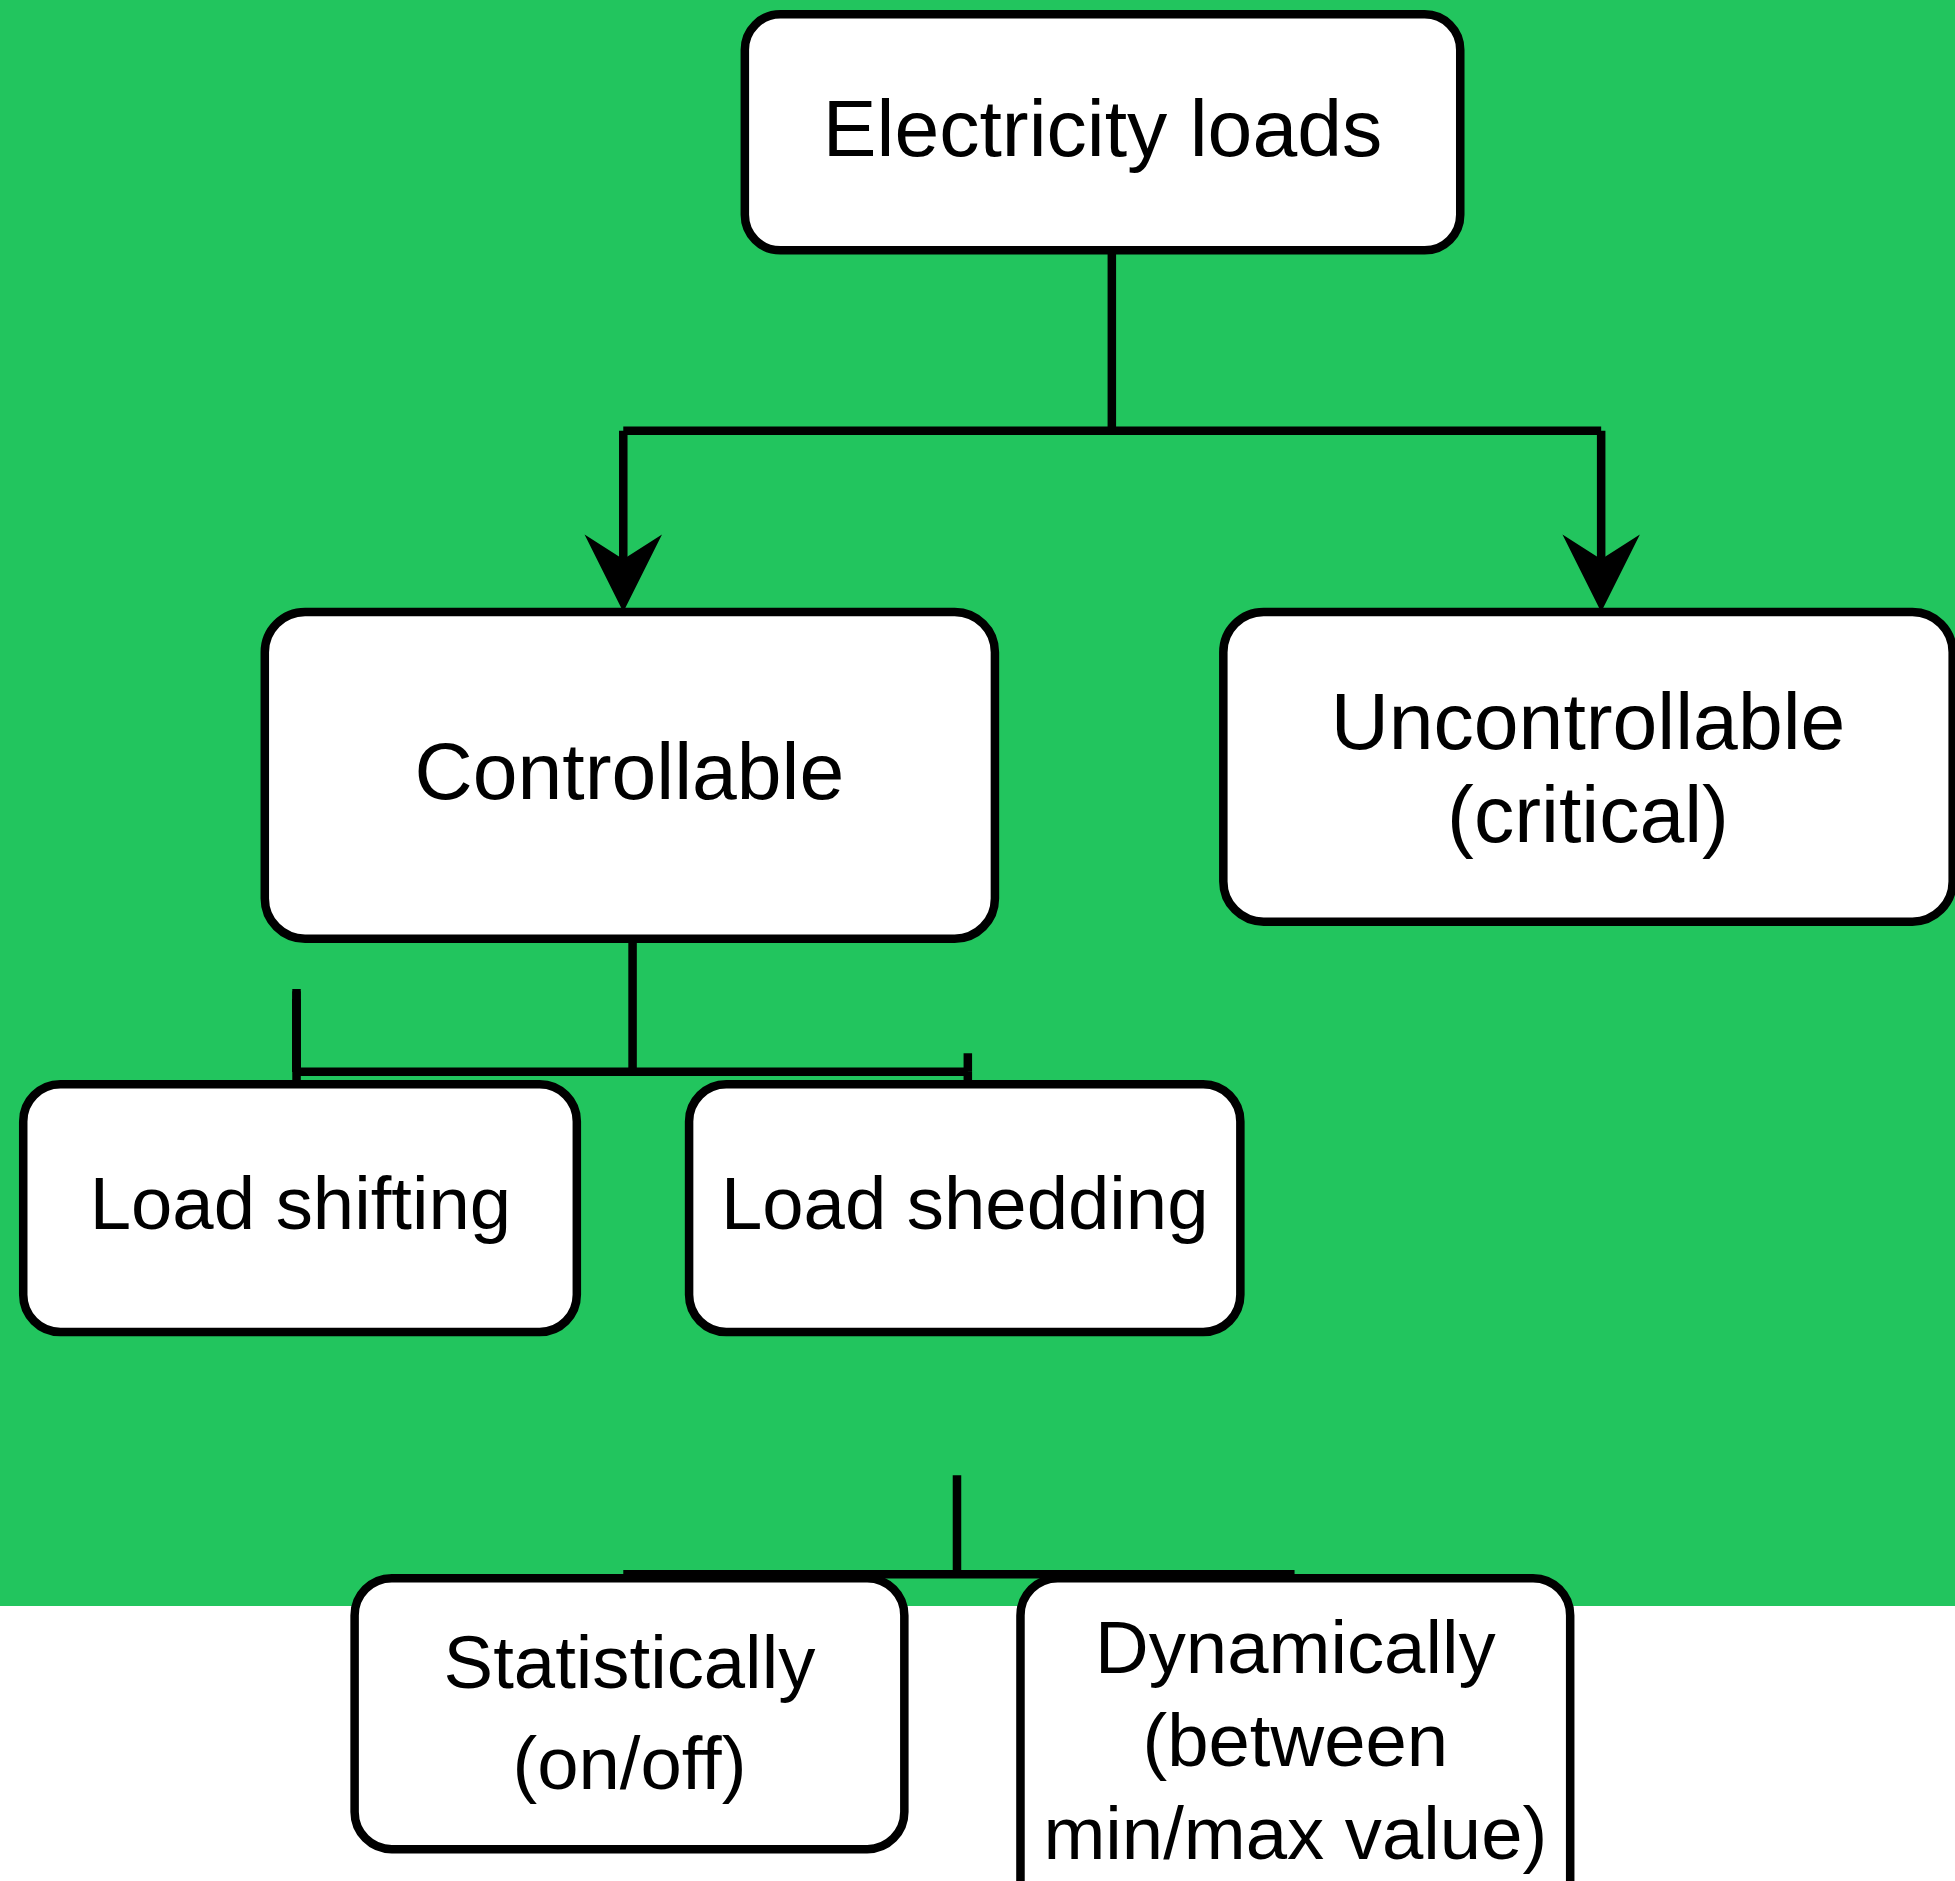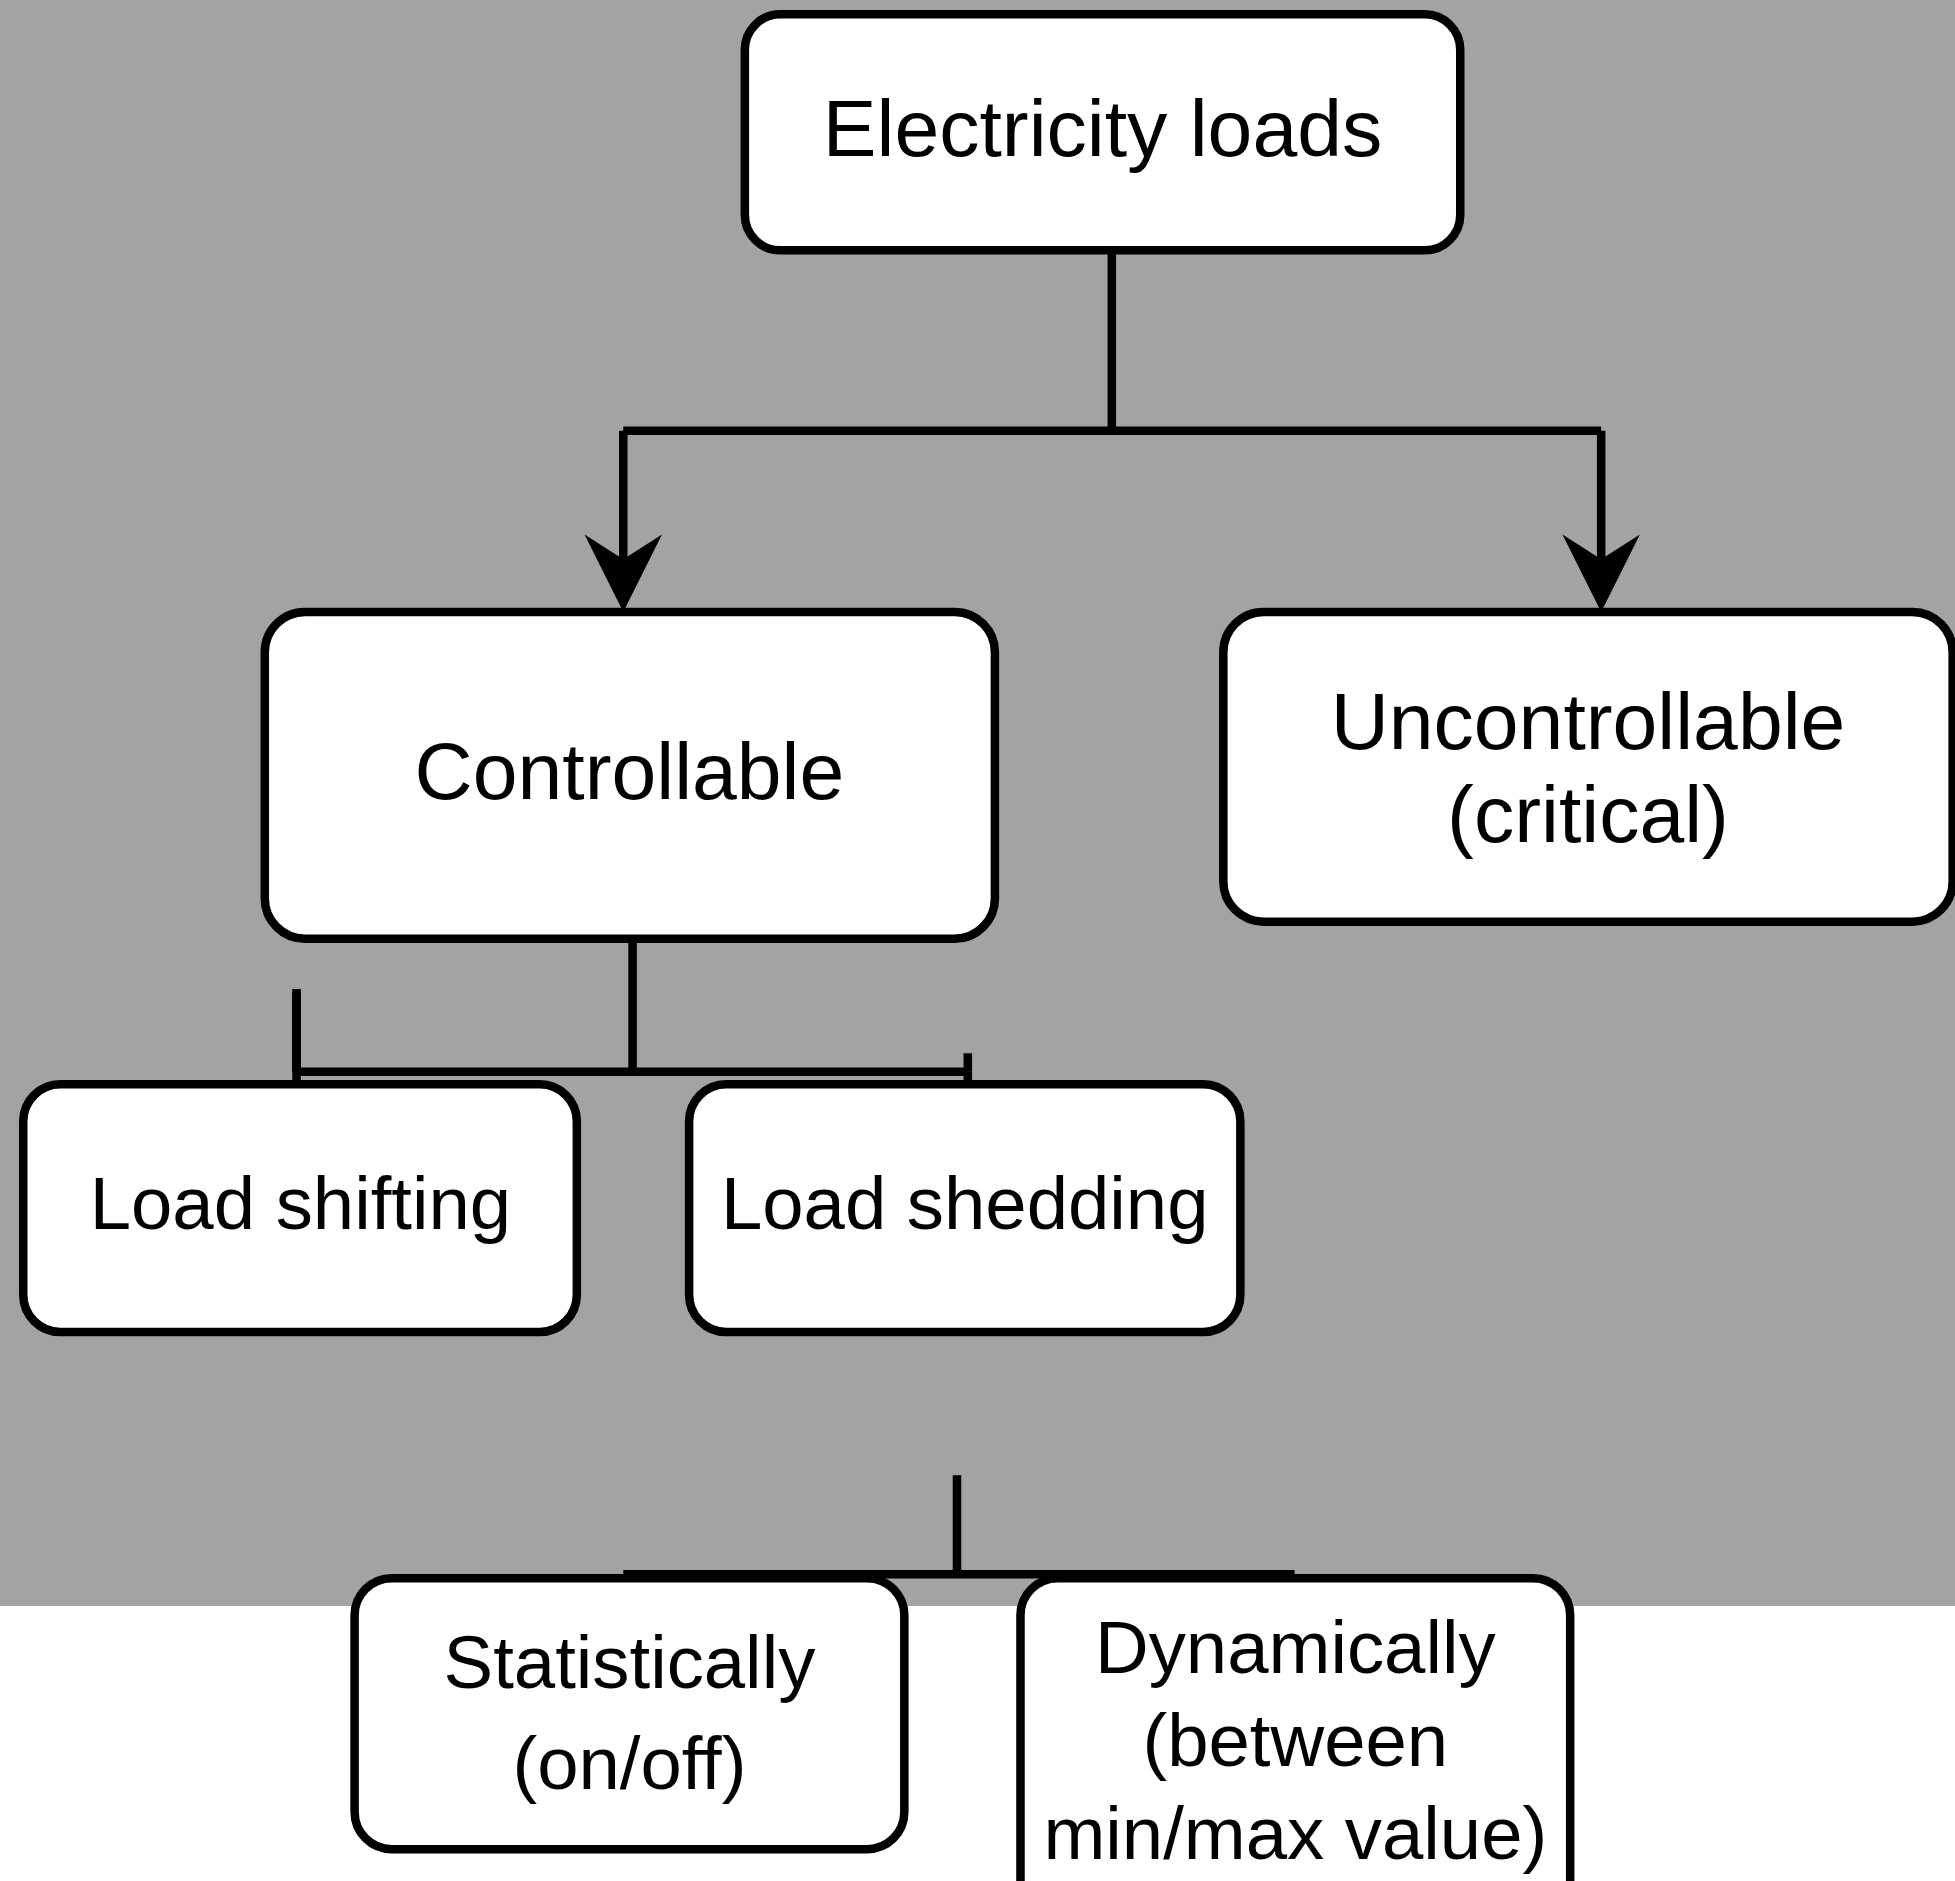--- a/index.html
+++ b/index.html
@@ -11,21 +11,21 @@
   body {
     width: 1955px;
     height: 1882px;
     overflow: hidden;
     font-family: "Liberation Sans", sans-serif;
   }
   #diagram-root {
     position: relative;
     width: 1955px;
     height: 1606px;
-    background: #a3a3a3;
+    background: #22c55e;
   }
   svg#flowchart {
     display: block;
     width: 1955px;
     height: 1882px;
   }
   .node-rect {
     fill: #ffffff;
     stroke: #000000;
     stroke-width: 11;

